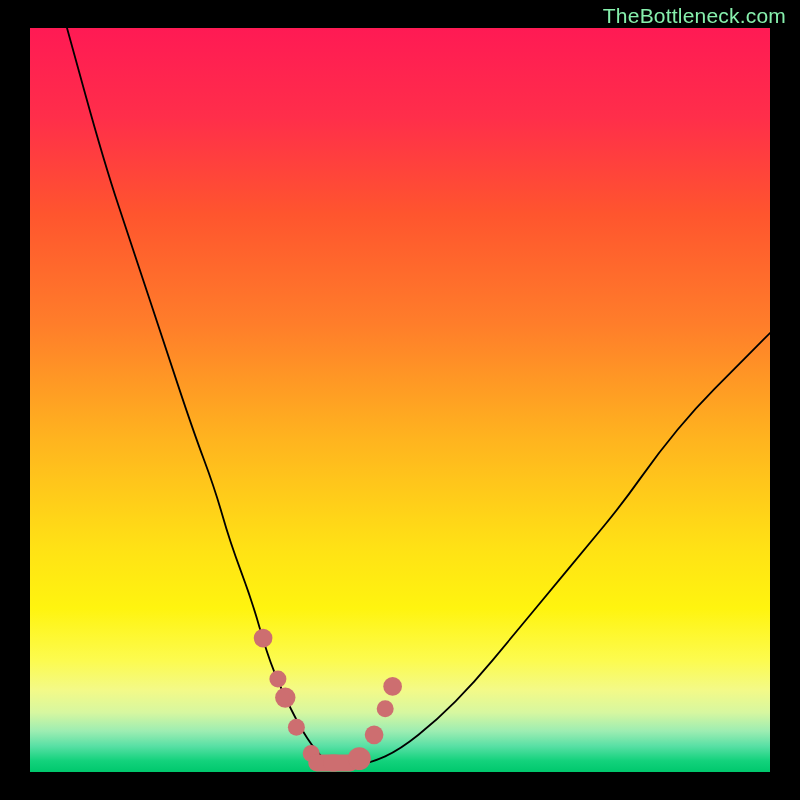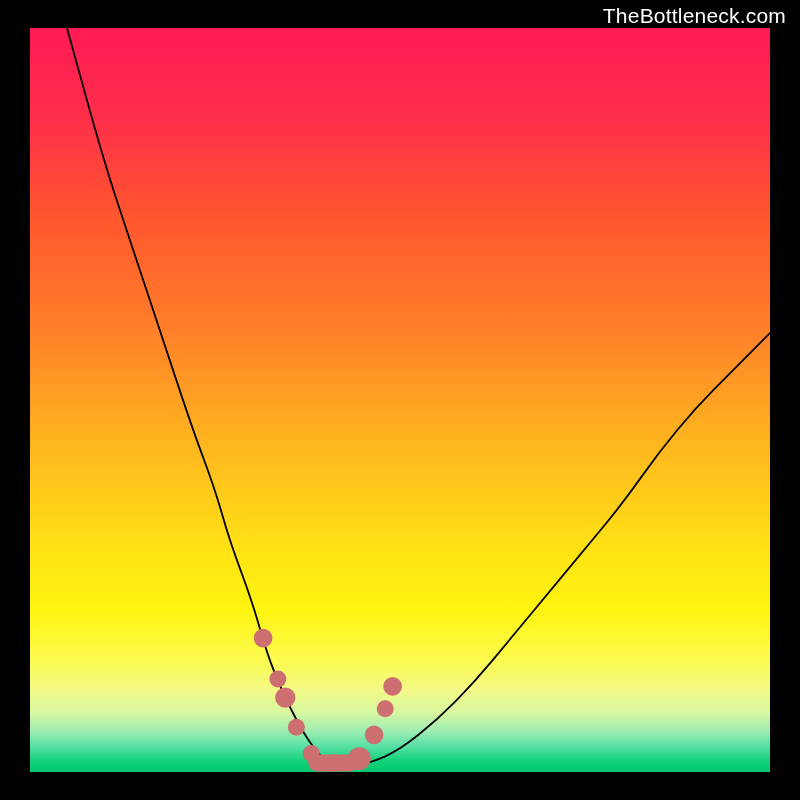--- a/index.html
+++ b/index.html
@@ -25,21 +25,21 @@
     top: 0;
     width: 100%;
     height: 100%;
   }
   .watermark {
     position: absolute;
     top: 4px;
     right: 14px;
     font-size: 21px;
     font-weight: 500;
-    color: #ffffff;
+    color: #86efac;
     letter-spacing: 0.2px;
   }
   svg.overlay {
     position: absolute;
     left: 0;
     top: 0;
     width: 100%;
     height: 100%;
   }
   .curve-line {

